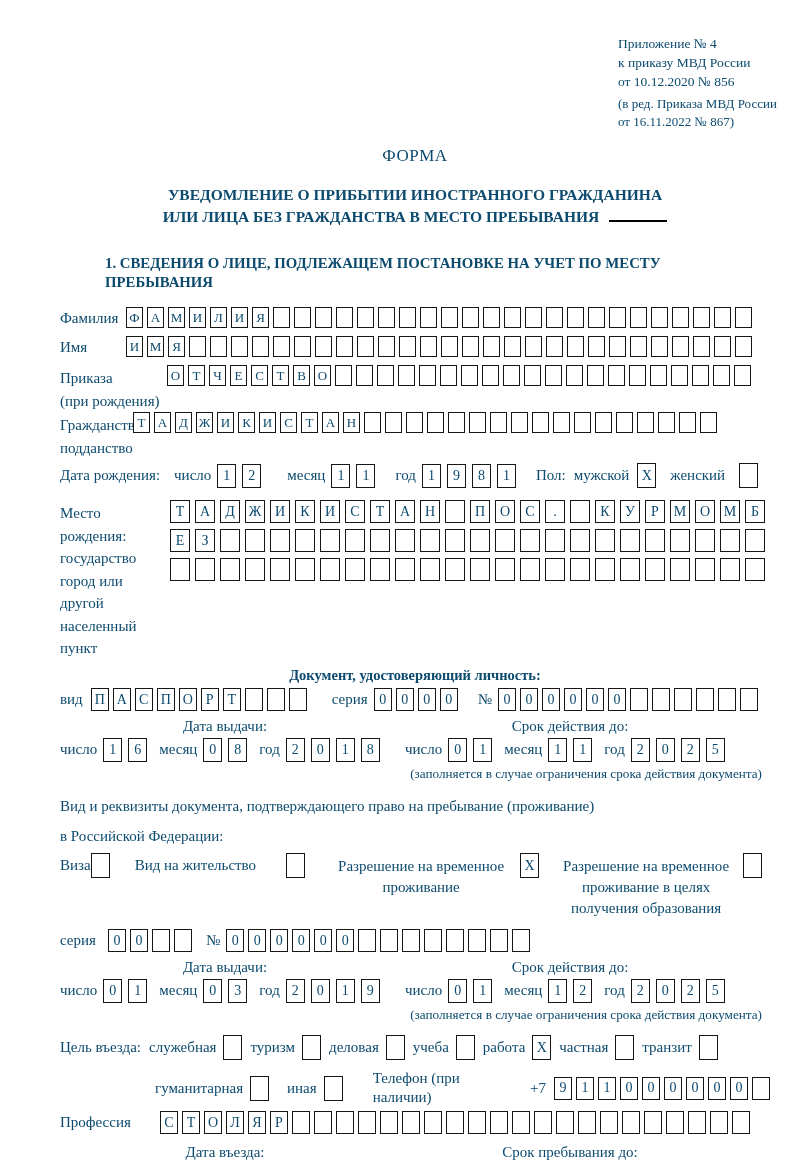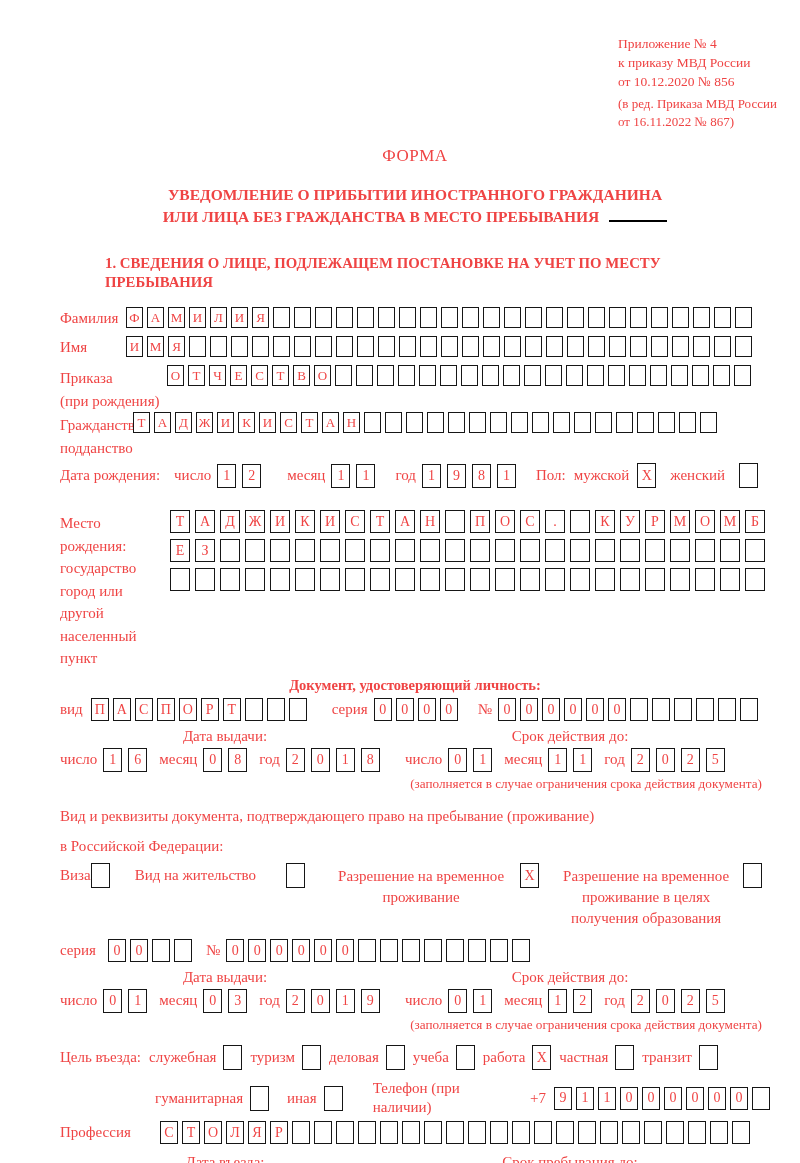--- a/index.html
+++ b/index.html
@@ -1,19 +1,19 @@
 <!DOCTYPE html>
 <html><head>
 <meta charset="utf-8">
 <style>
   html,body{margin:0;padding:0;background:#fff;}
   .page{
     width:800px;height:1163px;box-sizing:border-box;
     padding:34px 30px 0 60px;
-    background:#fff;color:#ef4444;
+    background:#fff;color:#0c4a6e;
     font-family:"Liberation Serif","DejaVu Serif",serif;
     font-size:15px;line-height:1.25;position:relative;overflow:hidden;
   }
   
   .apx{margin-left:558px;font-size:13.5px;line-height:19px;white-space:nowrap;}
   .apx-sub{margin-top:4px;font-size:13px;line-height:18px;}
   .forma{margin-top:14px;text-align:center;font-weight:normal;font-size:17px;letter-spacing:.5px;}
   .title{margin-top:18px;text-align:center;font-weight:bold;font-size:15.5px;line-height:22px;}
   .uline{display:inline-block;width:58px;border-bottom:2px solid #000;margin-left:10px;}
   .sec1{margin-top:26px;font-weight:bold;font-size:14.8px;margin-left:45px;}
@@ -254,21 +254,21 @@
     <span class="gap8"></span>
     <span>мужской</span>
     <span class="gap8"></span>
     <div class="cbox">X</div>
     <span class="gap14"></span>
     <span>женский</span>
     <span class="gap14"></span>
     <div class="cbox"></div>
   </div>
 
-  <div class="frow" style="margin-top:22px;">
+  <div class="frow" style="margin-top:12px;">
     <div class="flabel lblcol" style="width:110px;">
       <div>Место рождения:</div>
       <div>государство</div>
       <div>город или другой</div>
       <div>населенный пункт</div>
     </div>
     <div class="stack">
       <div class="cells lg">
           <div class="cell">Т</div>
           <div class="cell">А</div>

